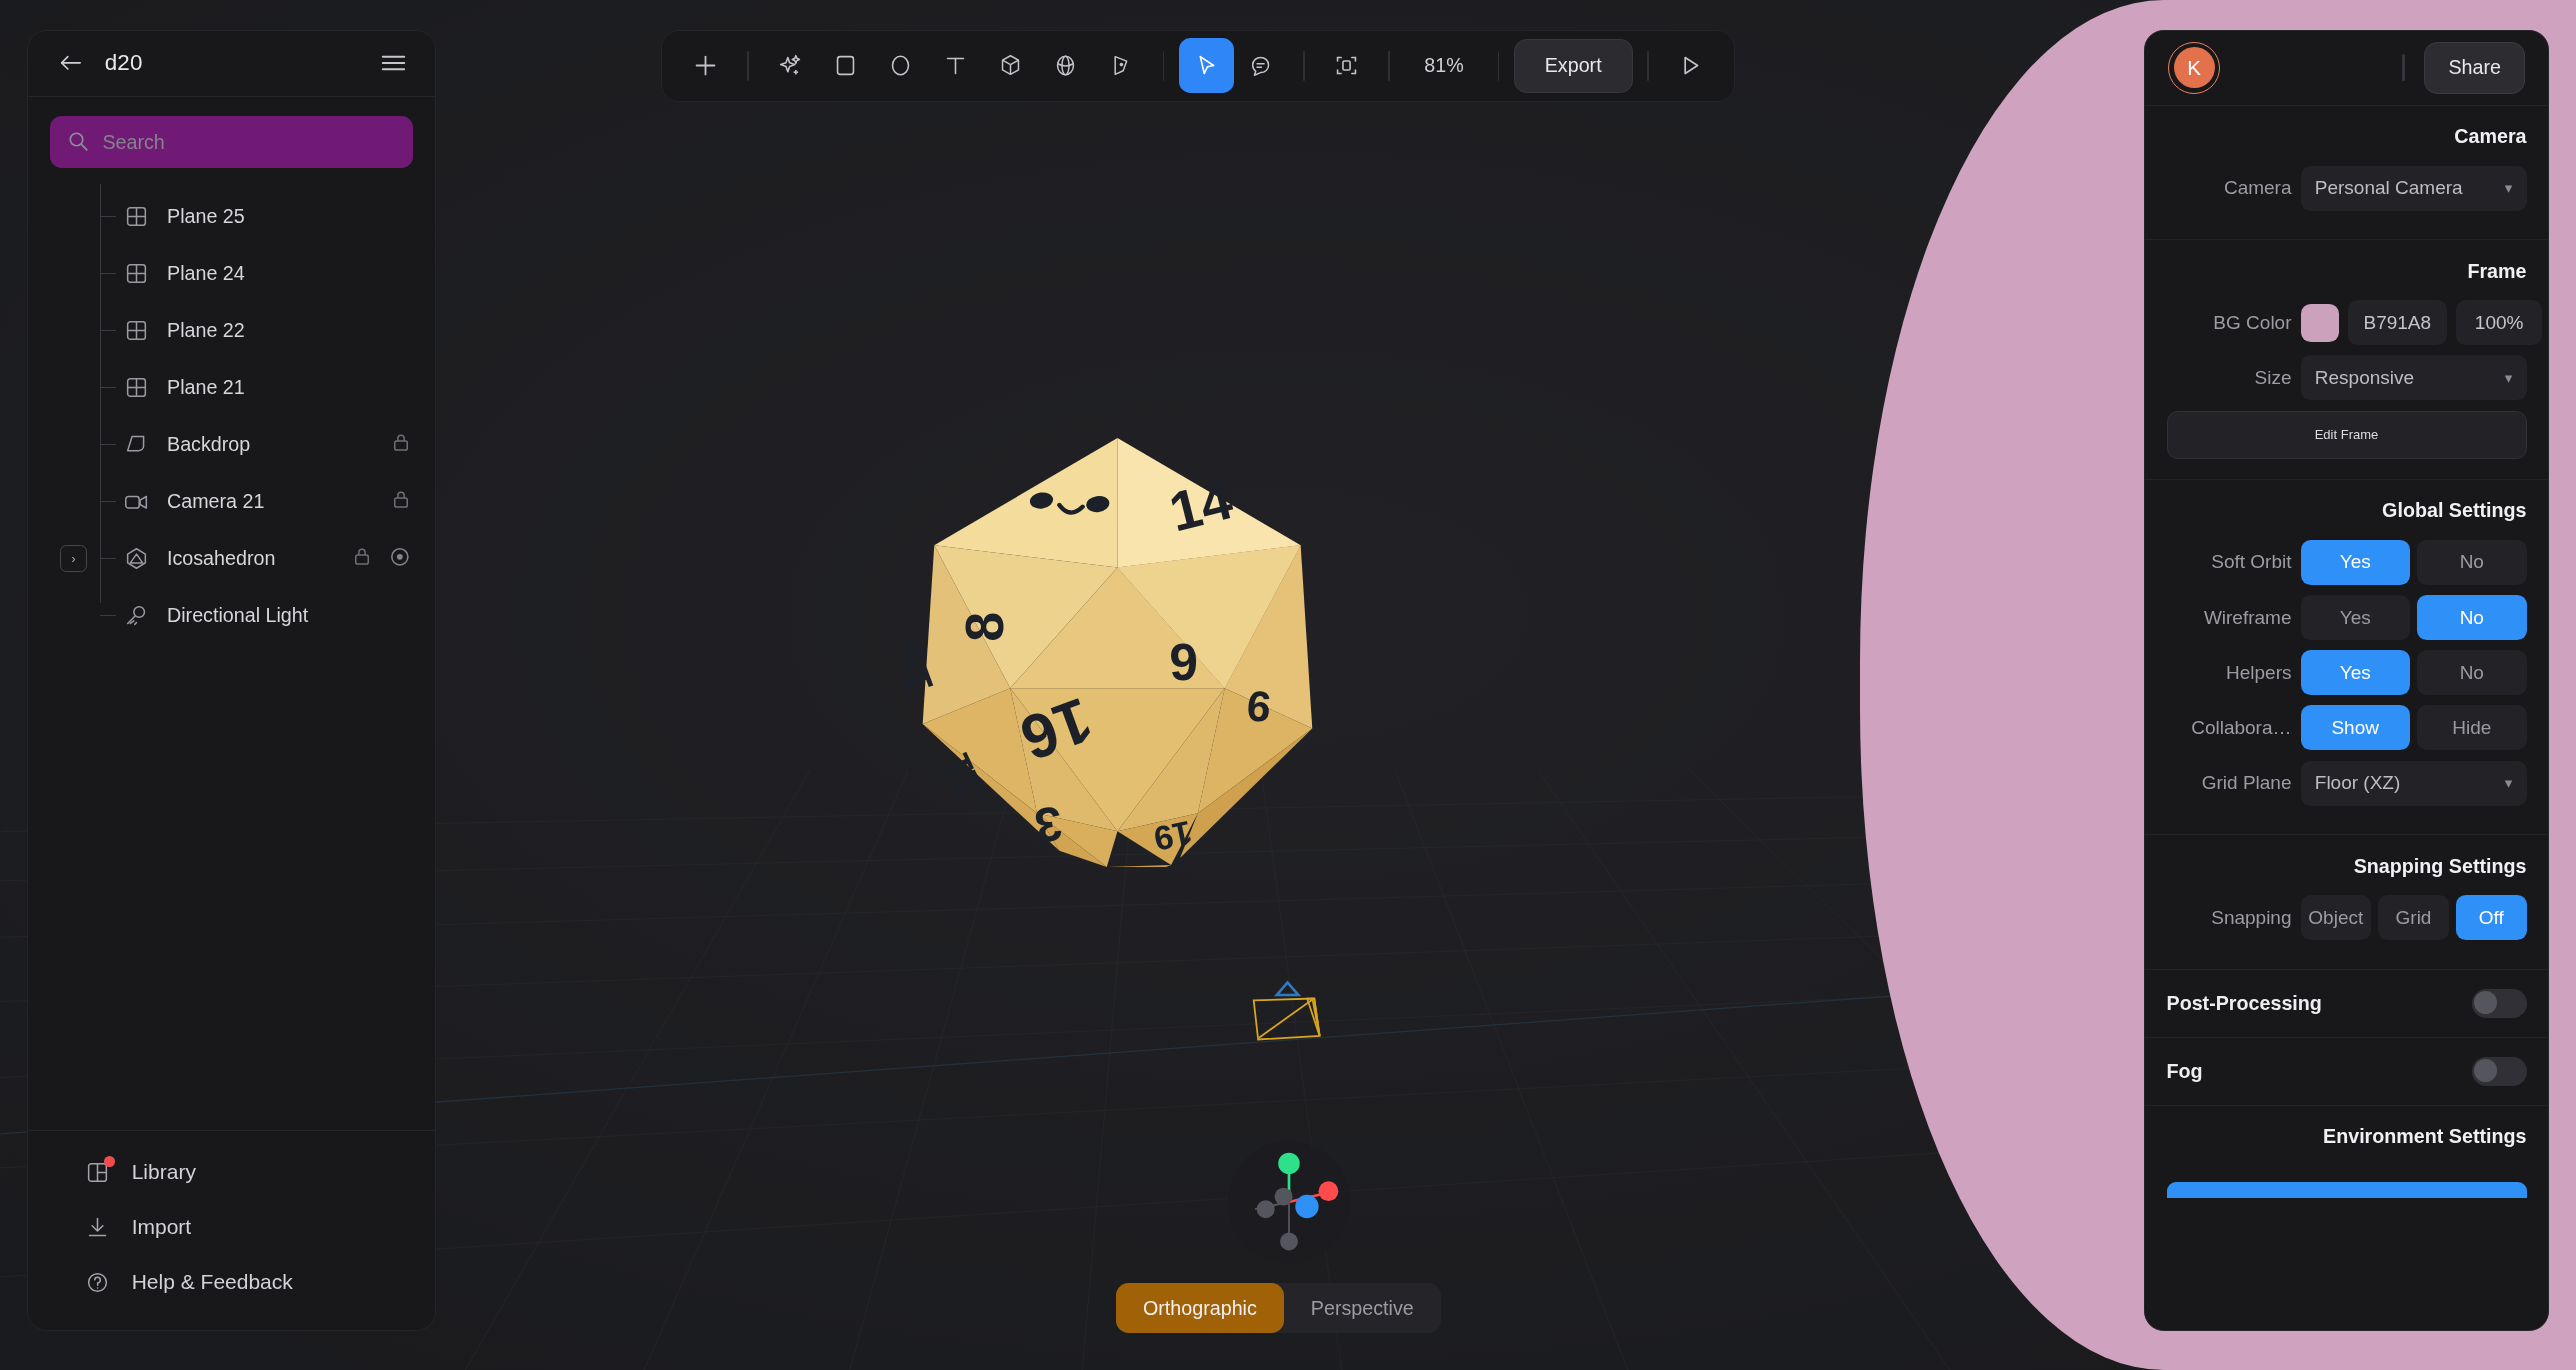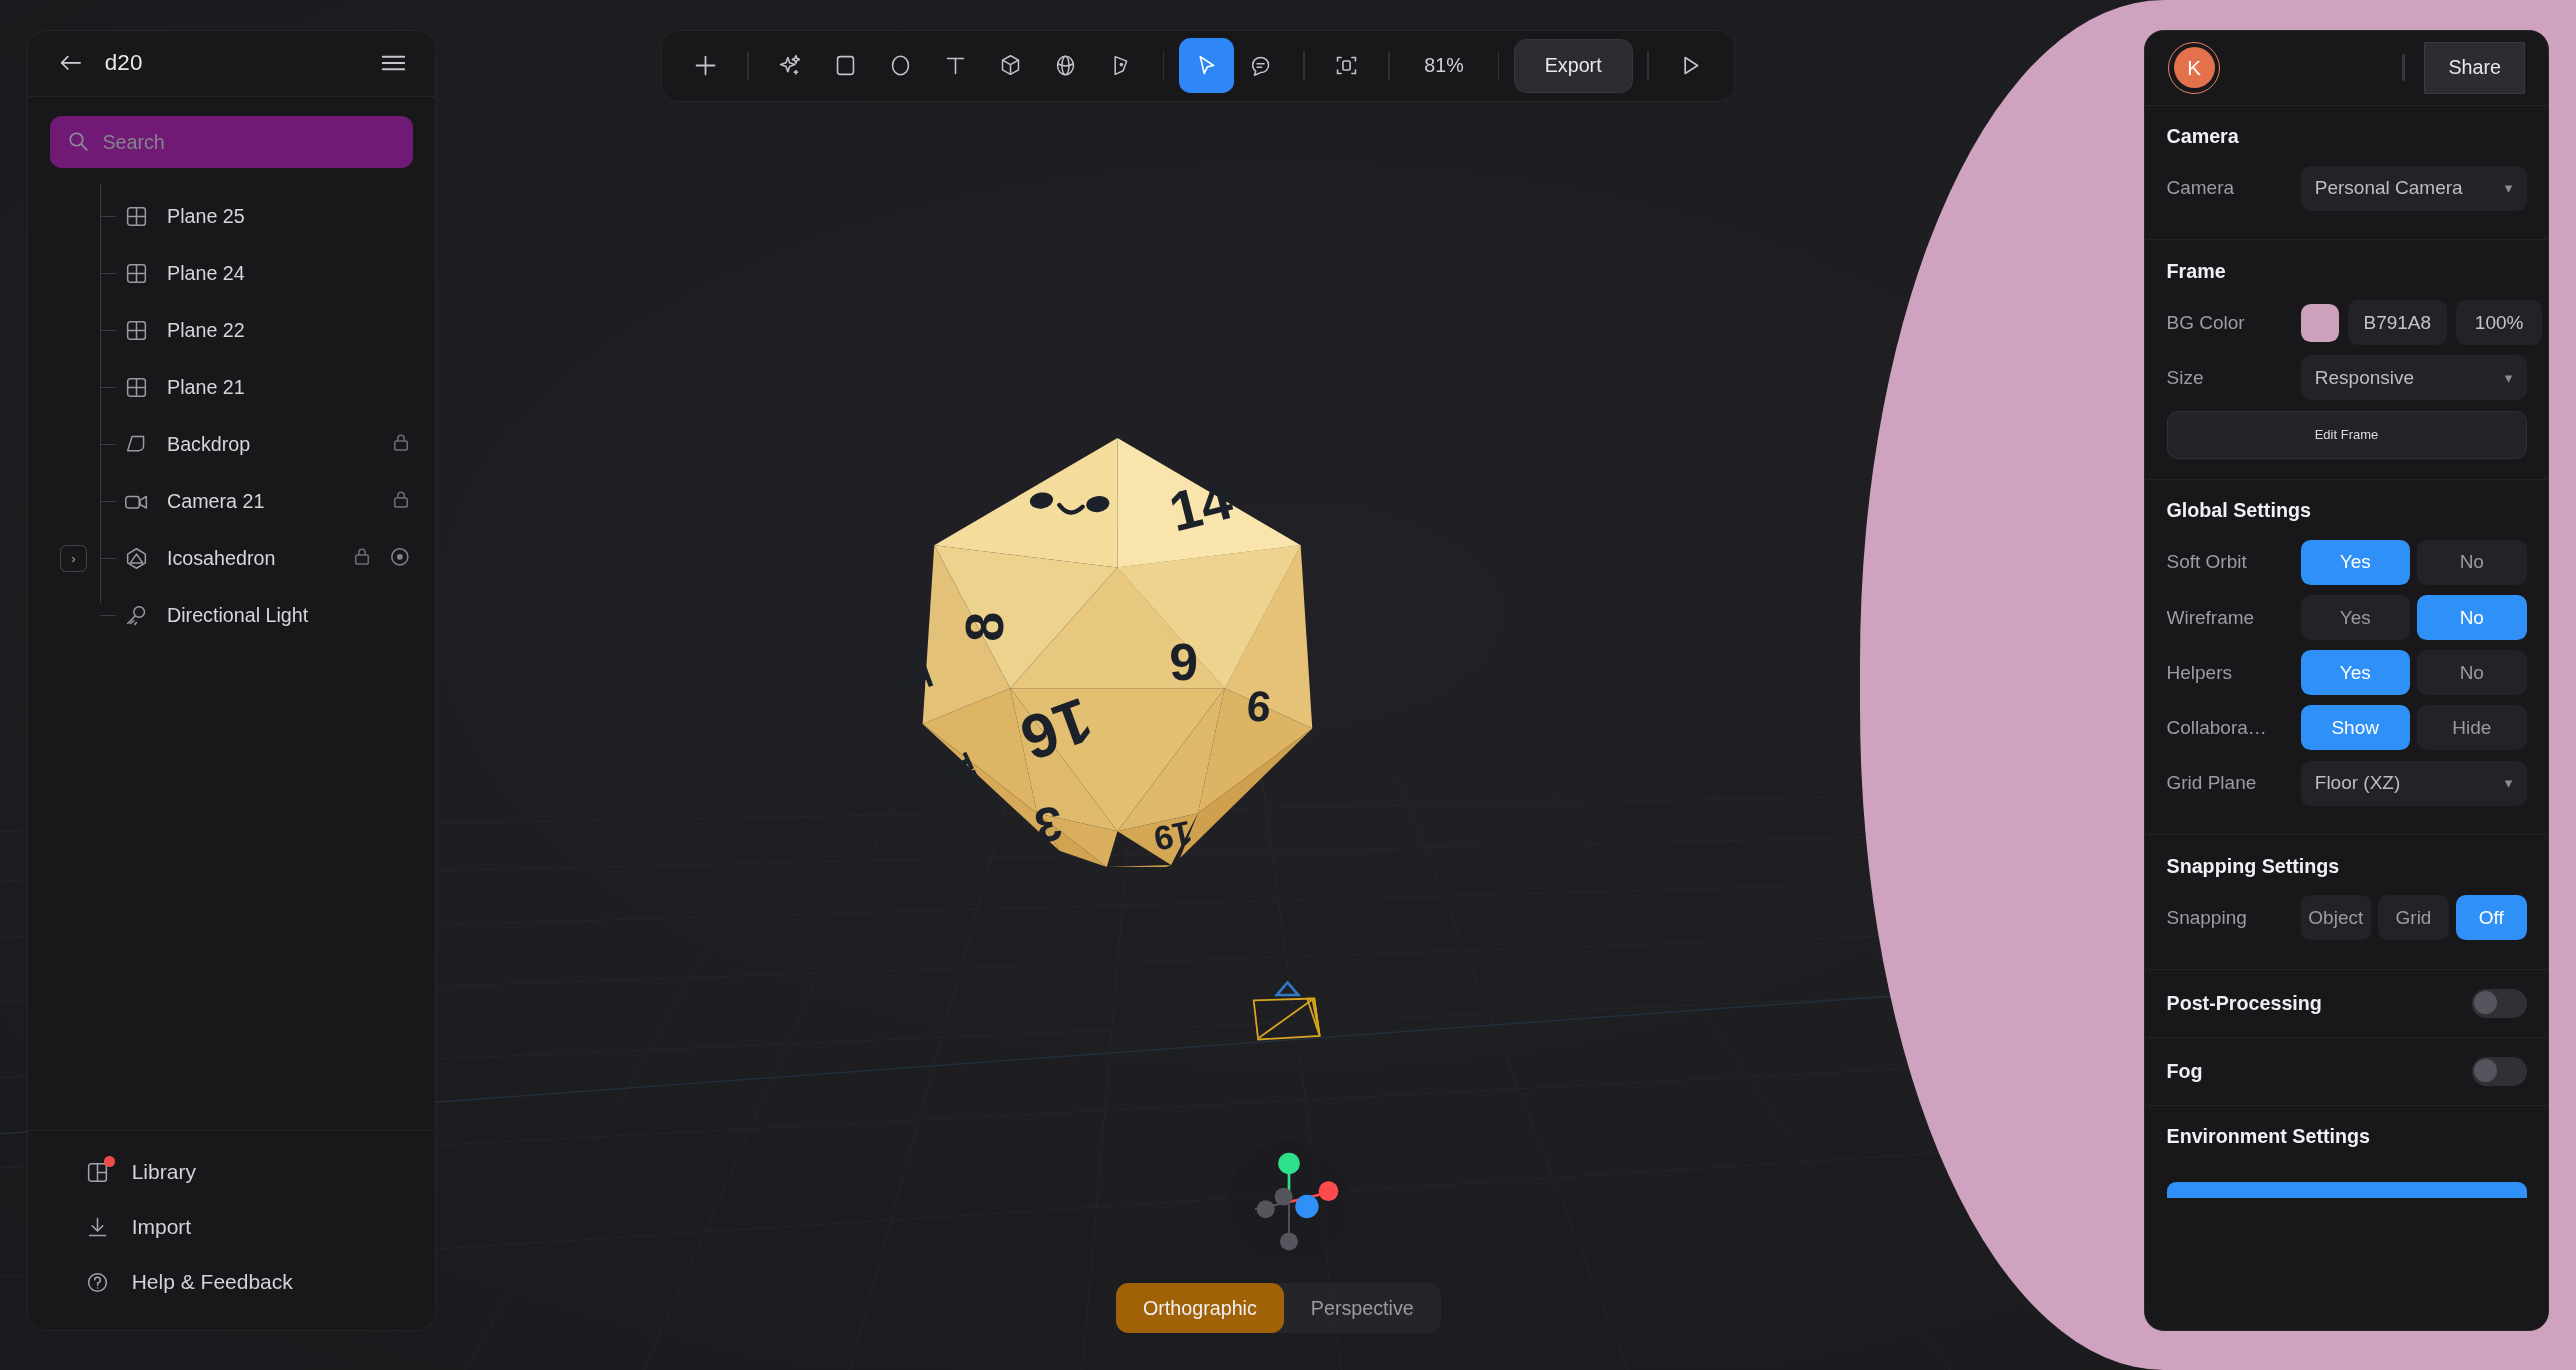--- a/index.html
+++ b/index.html
@@ -299,29 +299,30 @@
     width: 2.7px; height: 27px;
     background: #35353b;
     border-radius: 1.8px;
     margin-right: 19.7px;
   }
   .share-btn {
     height: 52px;
     padding: 0 23px;
     background: #2c2c31;
     border: 0.9px solid #3a3a40;
-    border-radius: 1px;
+    border-radius: 13px;
     color: #e7e7ec;
     font-size: 19.7px;
     display: flex; align-items: center;
     cursor: pointer;
   }
   .rp-body {
     flex: 1 1 auto;
     overflow: hidden;
+    text-align: right;
   }
   .sec {
     padding: 19.7px 21.5px 19.7px 21.5px;
     border-bottom: 0.9px solid #232327;
   }
   .sec-title {
     color: #f1f1f5;
     font-size: 19.7px;
     font-weight: bold;
     margin-bottom: 16px;

